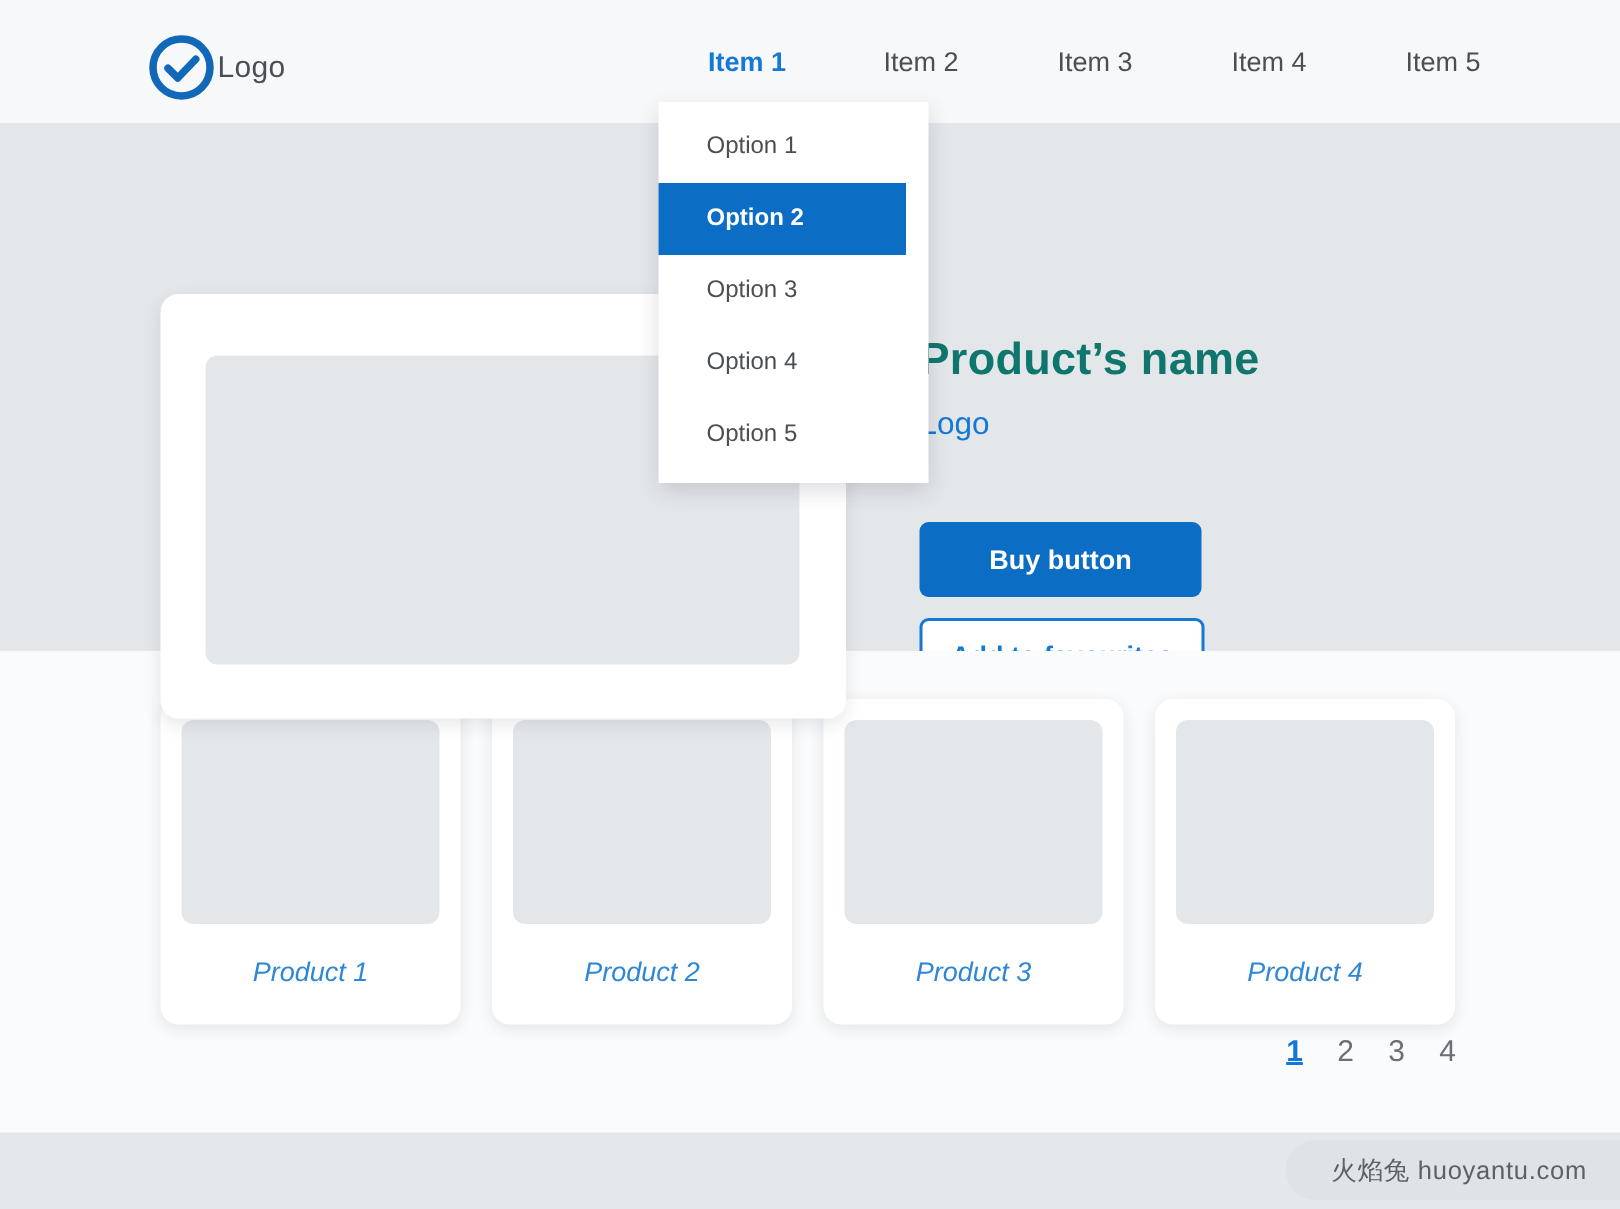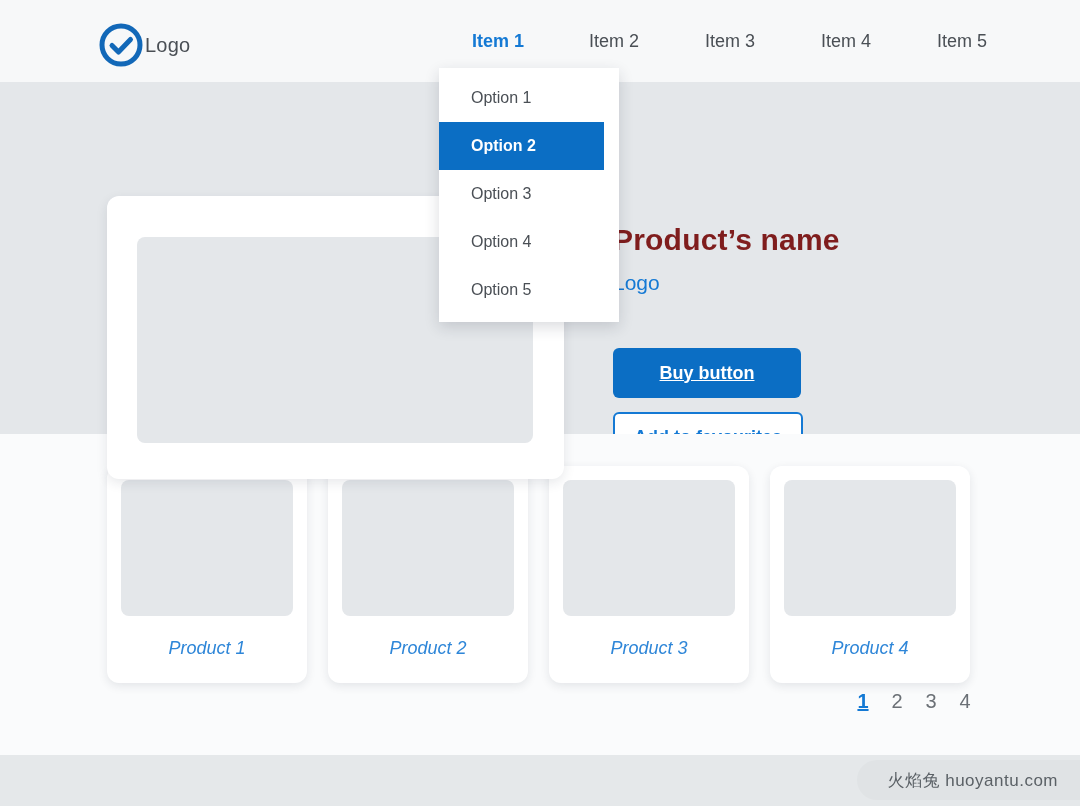--- a/index.html
+++ b/index.html
@@ -110,42 +110,41 @@
     border-radius: 8px;
   }
   .product-info {
     position: absolute;
     left: 613px; top: 141px;
     width: 380px;
   }
   .product-name {
     font-size: 30px;
     font-weight: 700;
-    color: #7f1d1d;
+    color: #0f766e;
     letter-spacing: 0.2px;
     margin: 0;
   }
   .product-price {
     font-size: 21px;
     color: #1479d4;
     margin-top: 14px;
   }
   .btn-buy {
     position: absolute;
     left: 613px; top: 266px;
     width: 188px; height: 50px;
     background: #0b6ec4;
     border: none;
     border-radius: 6px;
     color: #ffffff;
     font-size: 18px;
     font-weight: 700;
     font-family: "Liberation Sans", sans-serif;
     cursor: pointer;
-    text-decoration: underline;
   }
   .btn-fav {
     position: absolute;
     left: 613px; top: 330px;
     width: 190px; height: 51px;
     background: #ffffff;
     border: 2px solid #1479d4;
     border-radius: 6px;
     color: #1479d4;
     font-size: 18px;

